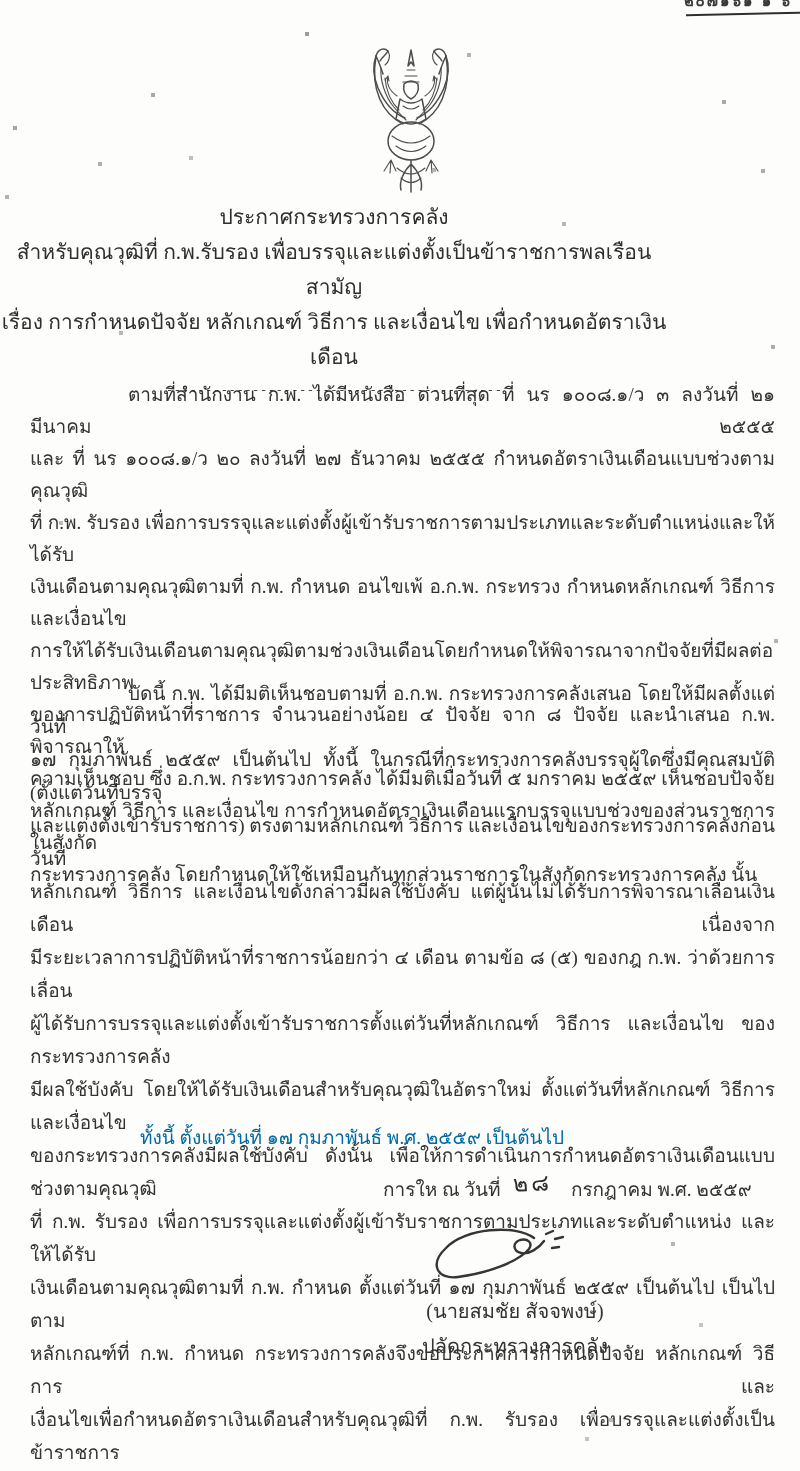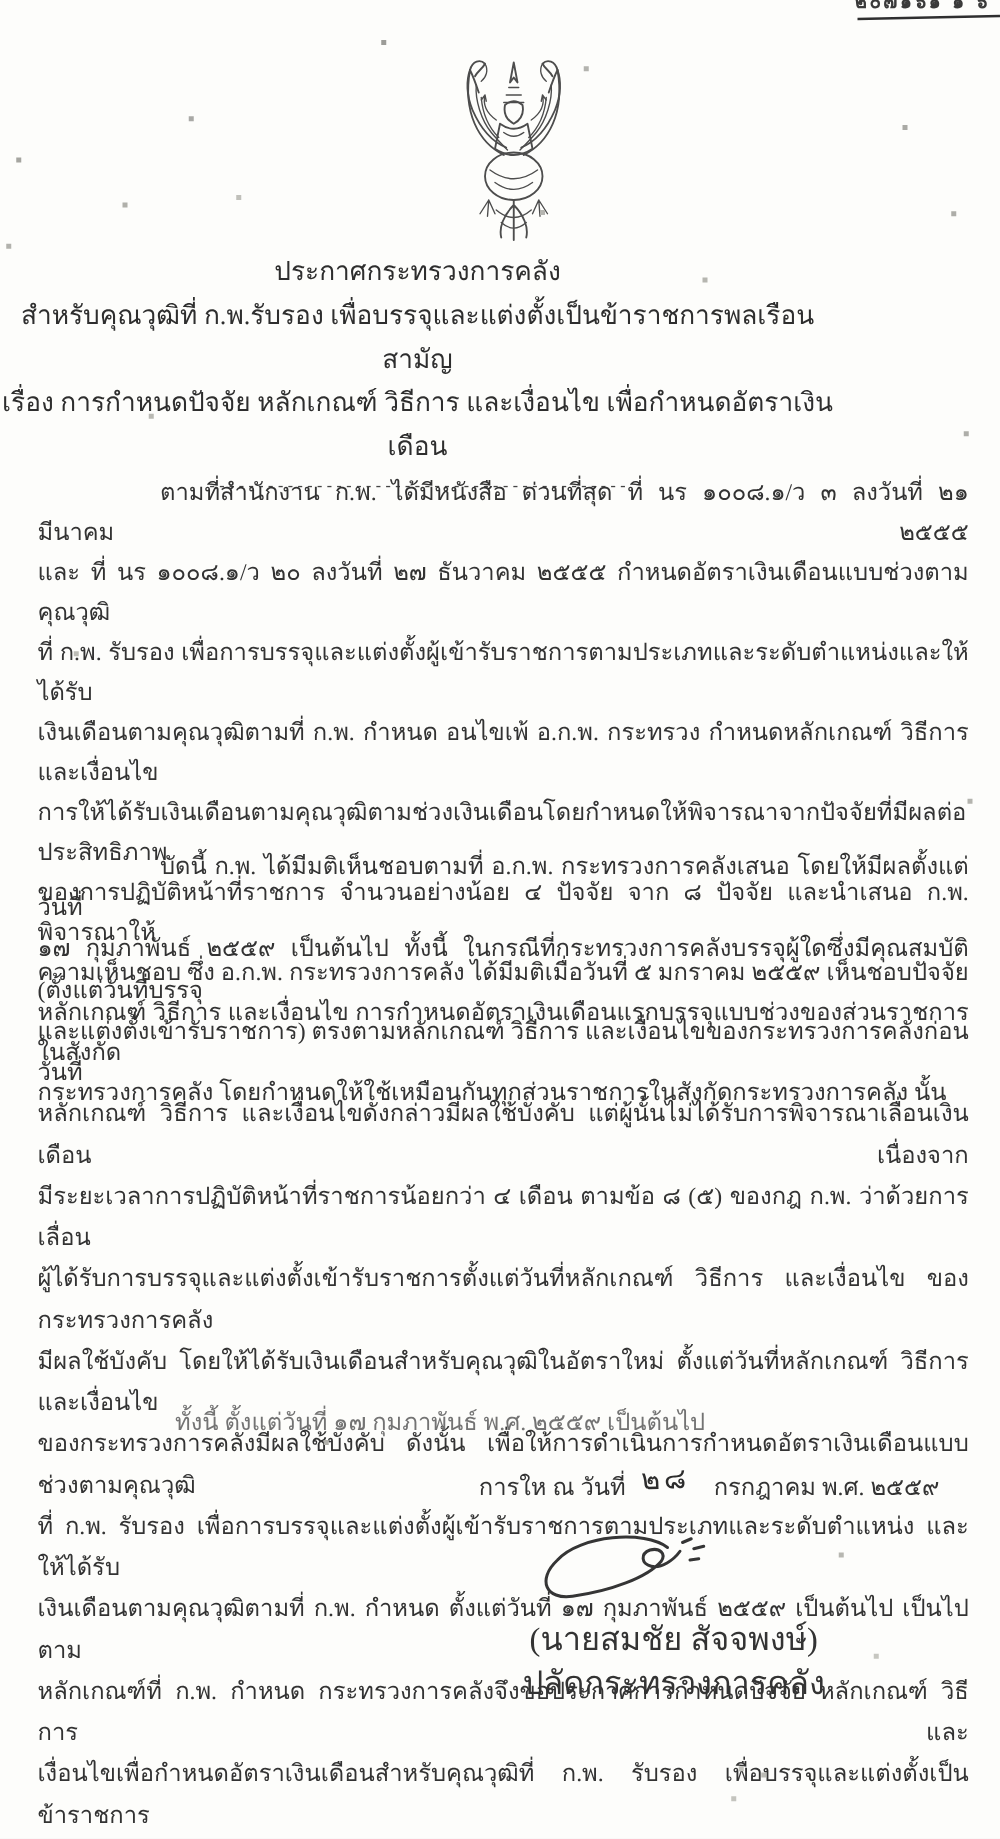--- a/index.html
+++ b/index.html
@@ -42,35 +42,35 @@
   .para{
     position:absolute;left:30px;width:745px;
     font-size:19px;color:#333;margin-top:13px;
   }
   #p1{top:366px;line-height:32px;}
   #p2{top:664px;line-height:33px;}
   .jline{text-align:justify;text-align-last:justify;}
   .para .jline:first-child{text-indent:98px;}
   .para .jline:last-child{text-align-last:left;}
   .effective-line{
-    position:absolute;left:140px;top:1122px;font-size:19px;color:#737373;
+    position:absolute;left:140px;top:1122px;font-size:19px;color:#0369a1;
   }
   
   .announce-line{
     position:absolute;left:383px;top:1170px;font-size:19px;color:#333;white-space:nowrap;
   }
   .announce-line .day{
     display:inline-block;font-size:23px;position:relative;top:-5px;
     margin:0 14px 0 8px;letter-spacing:3px;color:#2c2c2c;transform:rotate(-2deg);
   }
   
   .signature{position:absolute;left:416px;top:1224px;width:166px;height:74px;}
   .signer-block{
-    position:absolute;left:414px;top:1294px;width:250px;
-    text-align:center;font-size:26px;line-height:35px;color:#333;
+    position:absolute;left:390px;top:1294px;width:250px;
+    text-align:center;font-size:20px;line-height:35px;color:#333;
   }
   
   .speckles{
     position:absolute;left:0;top:0;width:2px;height:2px;background:transparent;
     box-shadow:
       152px 94px 0 1px #a9a9a6,
       468px 54px 0 1px #b3b3ae,
       306px 33px 0 1px #9c9c98,
       723px 101px 0 1px #aaaaa5,
       14px 127px 0 1px #a5a5a0,

